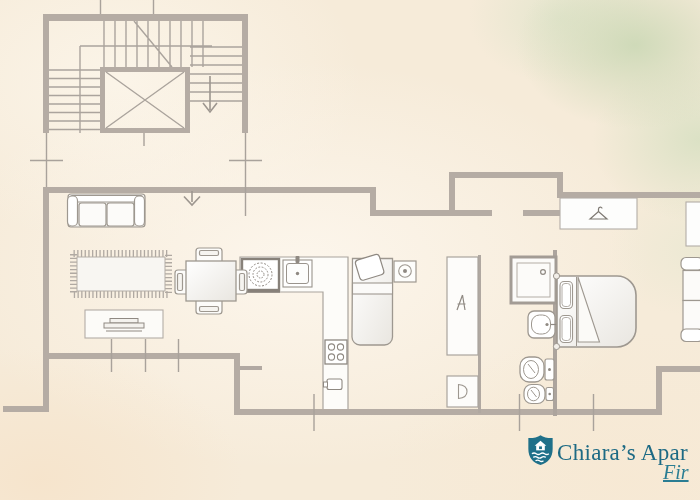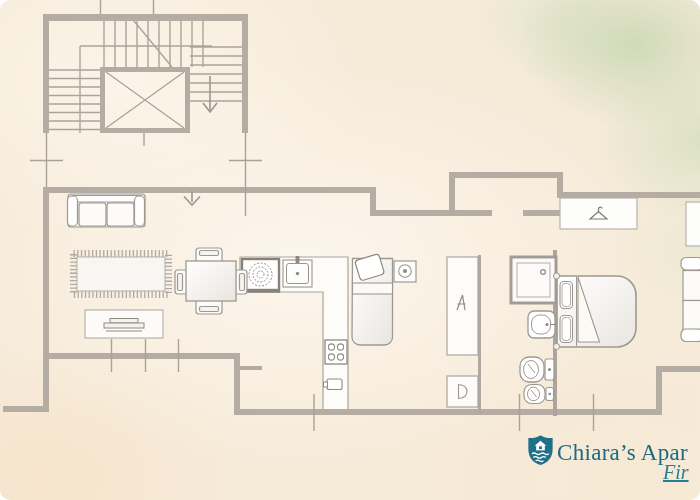--- a/index.html
+++ b/index.html
@@ -9,21 +9,20 @@
     background:
       radial-gradient(170px 120px at 635px 45px,  rgba(205,217,183,.95), rgba(205,217,183,0) 70%),
       radial-gradient(150px 115px at 700px 140px, rgba(210,222,190,.75), rgba(210,222,190,0) 72%),
       radial-gradient(130px 95px  at 560px 18px,  rgba(216,226,198,.6),  rgba(216,226,198,0) 70%),
       radial-gradient(120px 90px  at 698px 250px, rgba(222,230,204,.4),  rgba(222,230,204,0) 75%),
       radial-gradient(260px 170px at 40px 480px,  rgba(246,226,200,.75), rgba(246,226,200,0) 78%),
       radial-gradient(320px 190px at 630px 478px, rgba(247,231,208,.55), rgba(247,231,208,0) 78%),
       radial-gradient(430px 250px at 300px 265px, rgba(253,247,238,.9),  rgba(253,247,238,0) 82%),
       radial-gradient(310px 210px at 120px 80px,  rgba(252,246,235,.85), rgba(252,246,235,0) 78%),
       #f6ebd9;
-    border-radius: 10px;
   }
   .plan{position:absolute;left:0;top:0;}
   .brand-title{
     position:absolute;left:557px;top:440px;white-space:nowrap;
     font-size:23px;color:#1d6a84;letter-spacing:.3px;
   }
   .brand-subtitle{
     position:absolute;left:663px;top:461px;white-space:nowrap;
     font-size:20px;font-style:italic;color:#2a7d93;text-decoration:underline;
   }

